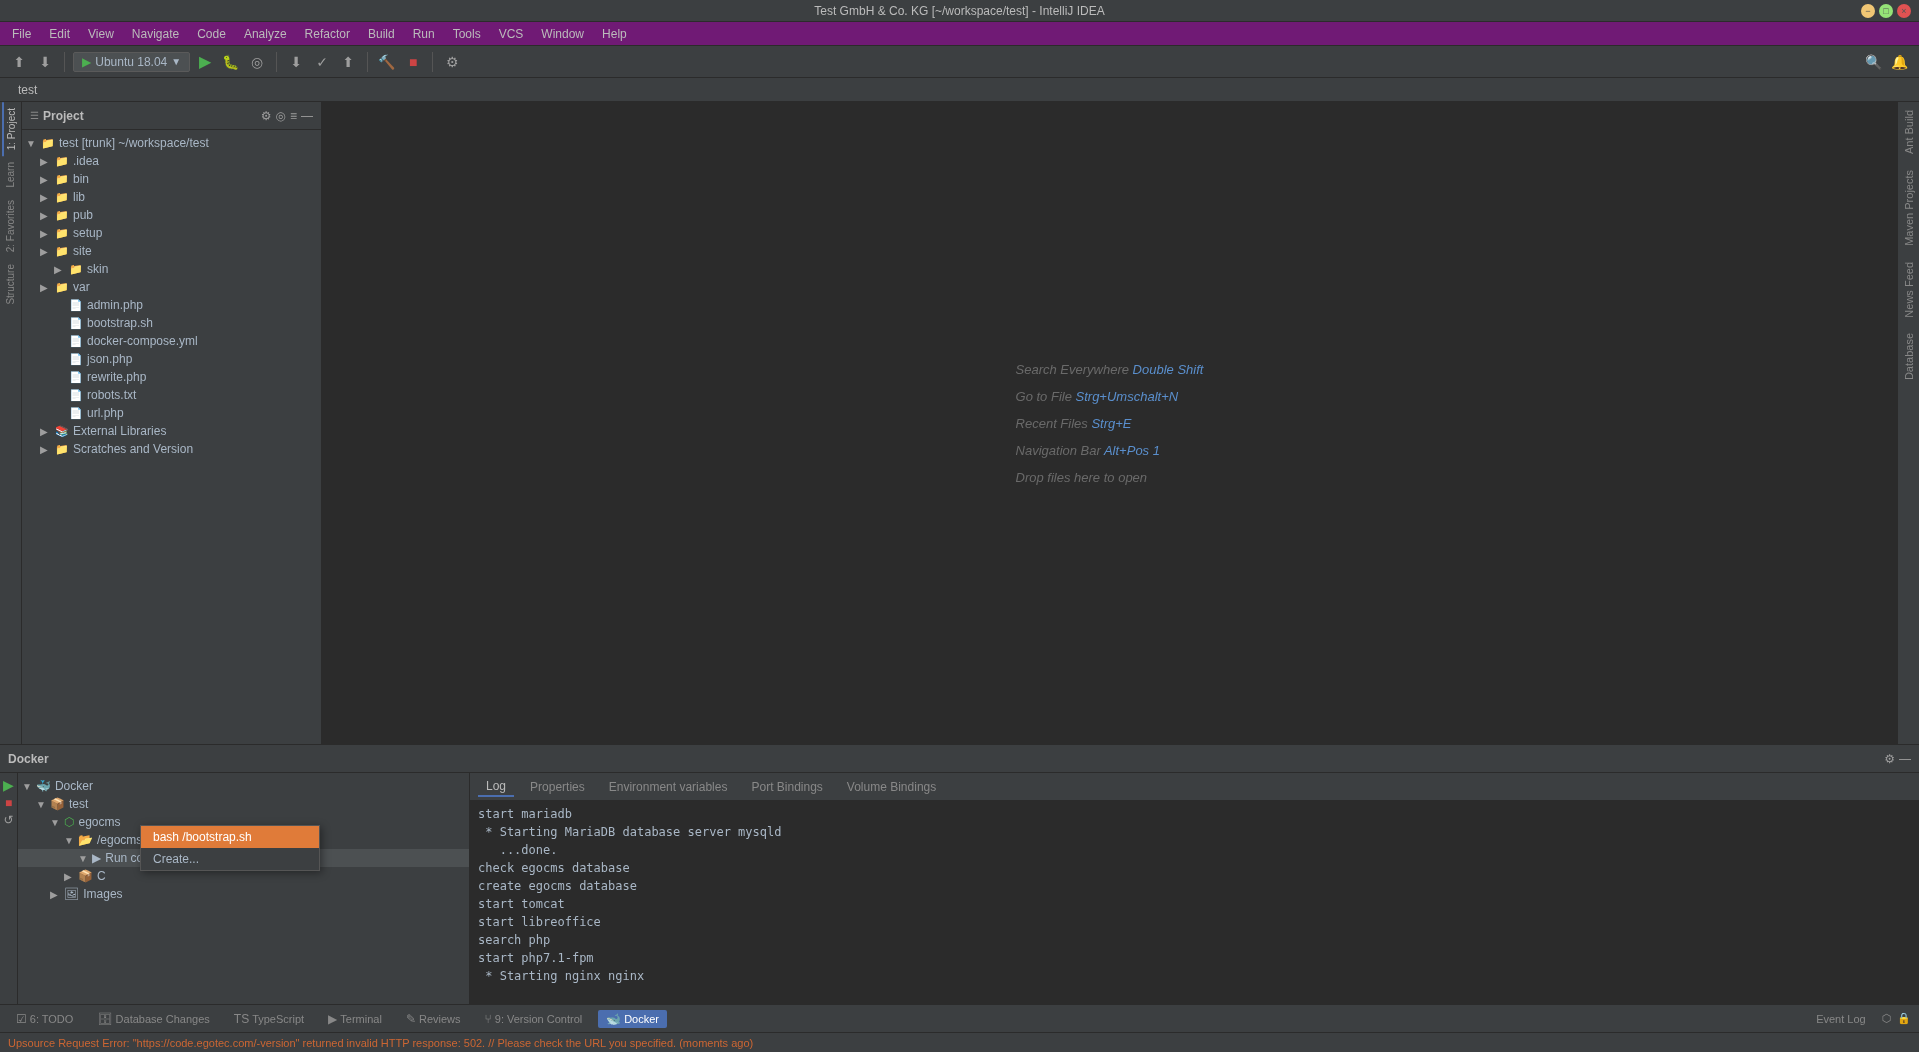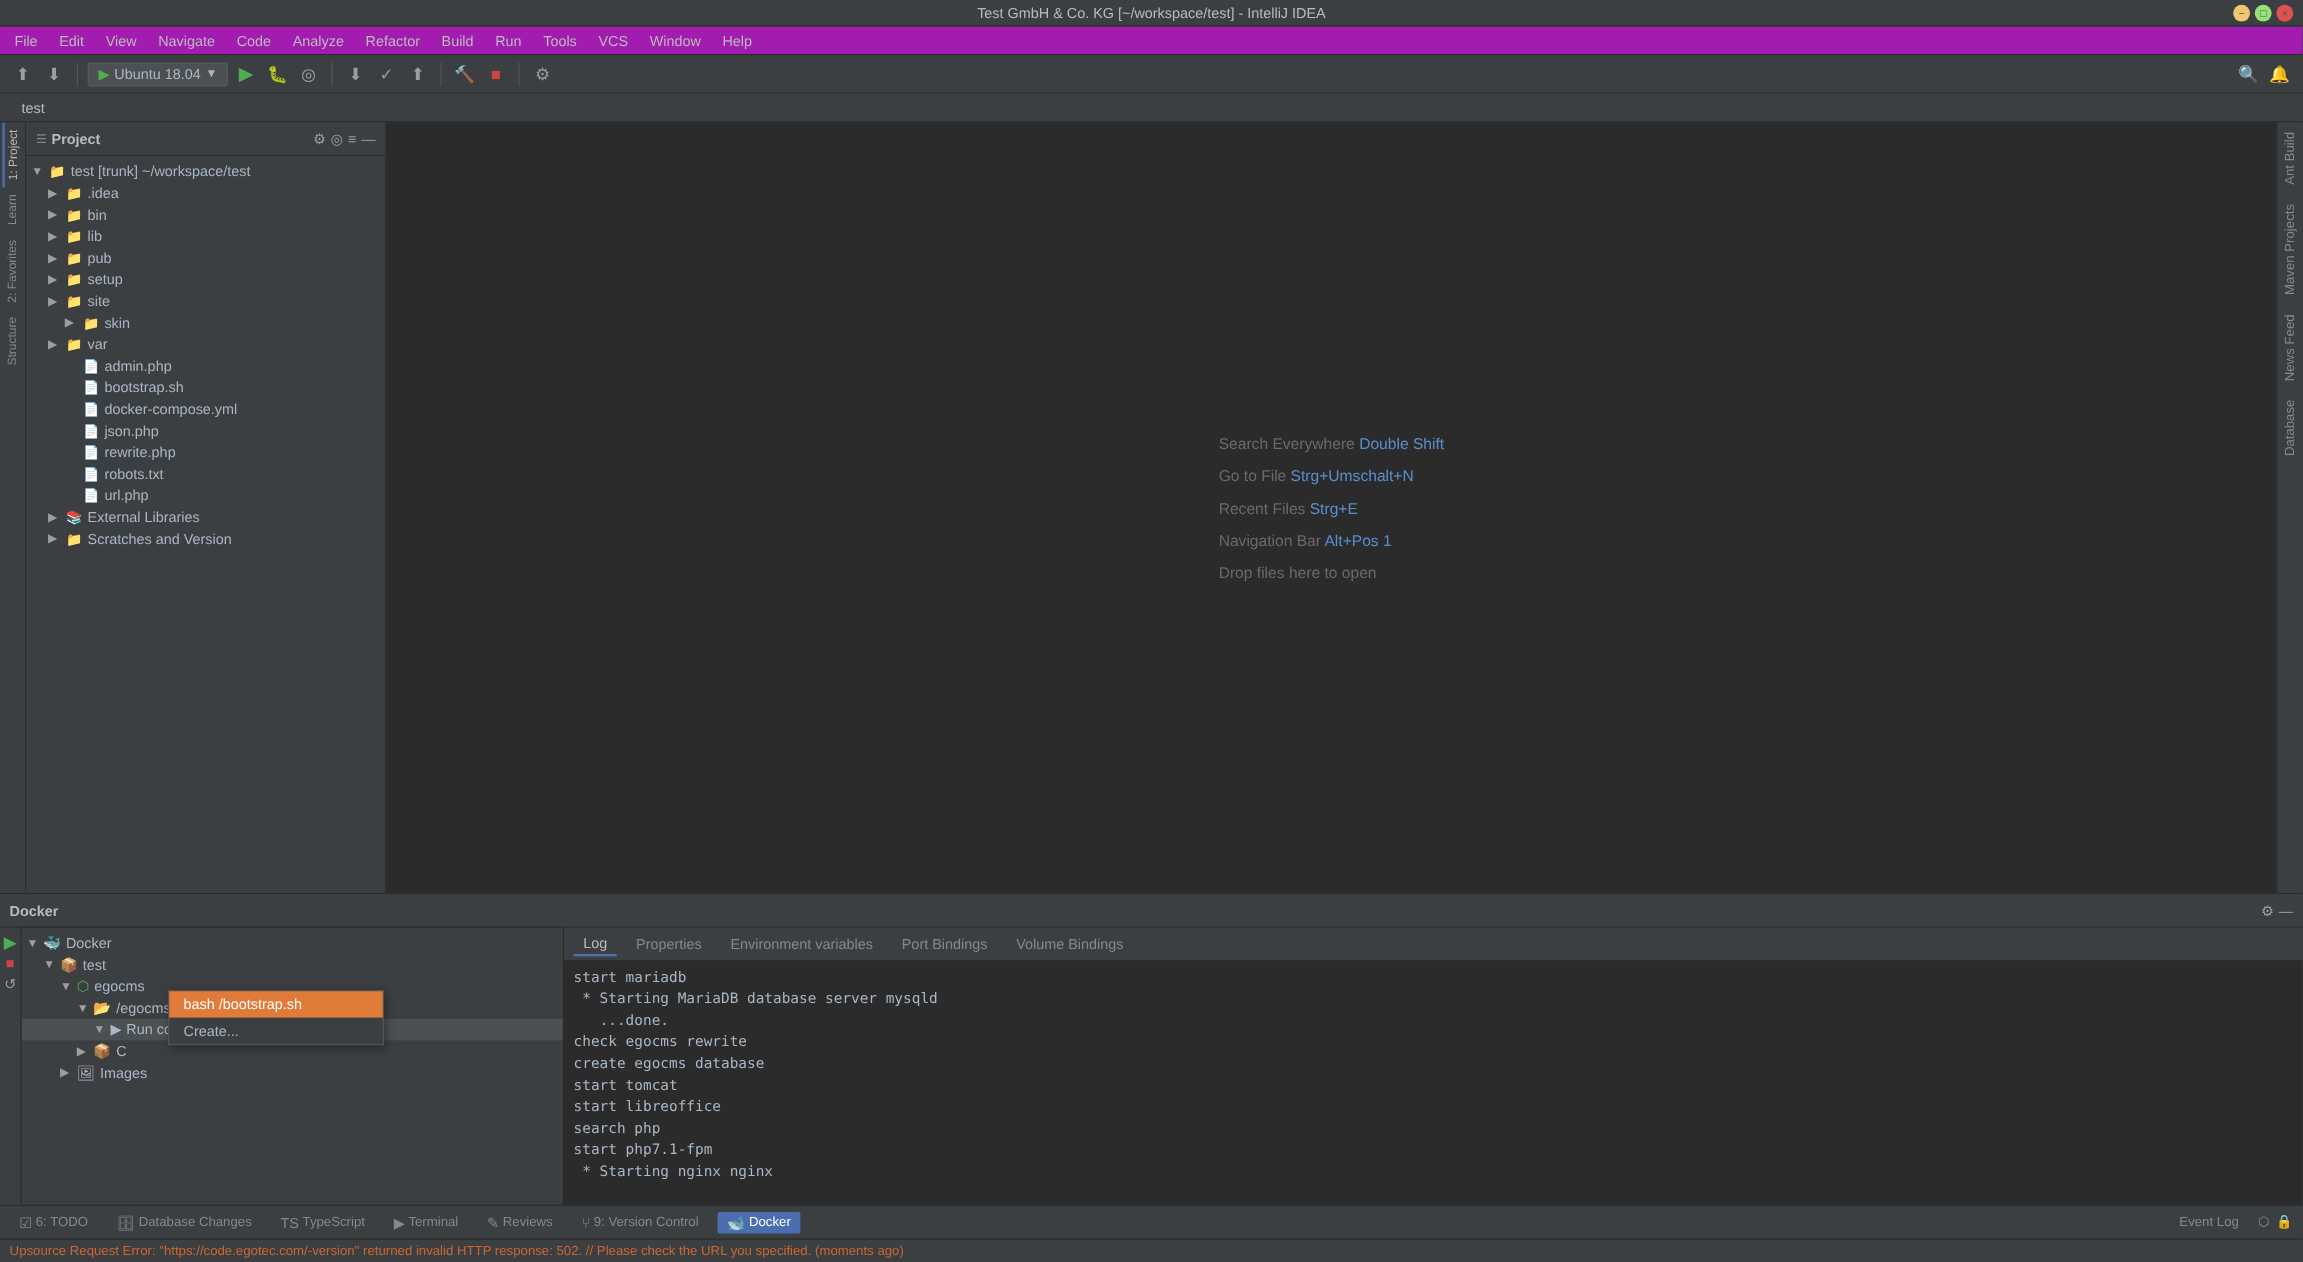--- a/index.html
+++ b/index.html
@@ -7,21 +7,21 @@
 
     
     #title-bar { background: #3c3f41; height: 22px; display: flex; align-items: center; justify-content: center; font-size: 12px; color: #bbbbbb; border-bottom: 1px solid #2b2b2b; position: relative; }
     #title-bar .window-controls { position: absolute; right: 8px; display: flex; gap: 4px; }
     #title-bar .wc-btn { width: 14px; height: 14px; border-radius: 50%; display: flex; align-items: center; justify-content: center; font-size: 9px; cursor: pointer; color: #555; }
     #title-bar .wc-minimize { background: #f0c674; }
     #title-bar .wc-restore { background: #95e377; }
     #title-bar .wc-close { background: #e05252; }
 
     
-    #menu-bar { background: #a21caf; height: 24px; display: flex; align-items: center; padding: 0 4px; border-bottom: 1px solid #2b2b2b; gap: 2px; }
+    #menu-bar { background: #701a75; height: 24px; display: flex; align-items: center; padding: 0 4px; border-bottom: 1px solid #2b2b2b; gap: 2px; }
     #menu-bar .menu-item { padding: 2px 8px; font-size: 12px; color: #bbbbbb; cursor: pointer; border-radius: 2px; }
 
     
     #tab-bar { background: #3c3f41; height: 24px; display: flex; align-items: center; padding: 0 8px; border-bottom: 1px solid #2b2b2b; }
     #tab-bar .tab { padding: 2px 10px; font-size: 12px; color: #bbbbbb; cursor: pointer; }
 
     
     #toolbar { background: #3c3f41; height: 32px; display: flex; align-items: center; padding: 0 8px; border-bottom: 1px solid #2b2b2b; gap: 4px; }
     #toolbar .toolbar-btn { width: 22px; height: 22px; display: flex; align-items: center; justify-content: center; cursor: pointer; border-radius: 2px; color: #9e9e9e; font-size: 14px; }
     #toolbar .separator { width: 1px; height: 20px; background: #555; margin: 0 4px; }
@@ -45,21 +45,21 @@
 
     
     .icon-folder { color: #d4a84b; }
     .icon-file-php { color: #a67db8; }
     .icon-file-sh { color: #6a9153; }
     .icon-file-xml { color: #6a9153; }
     .icon-file-txt { color: #9e9e9e; }
     .icon-lib { color: #6897bb; }
 
     
-    #editor-area { flex: 1; background: #2b2b2b; display: flex; align-items: center; justify-content: center; flex-direction: column; gap: 16px; }
+    #editor-area { flex: 1; background: #2b2b2b; display: flex; align-items: center; justify-content: center; flex-direction: column; gap: 16px; font-style: italic; }
     .editor-hint { display: flex; flex-direction: column; gap: 12px; }
     .hint-line { font-size: 13px; color: #6a6a6a; }
     .hint-line .shortcut { color: #5a8fcd; }
 
     
     #right-strip { width: 22px; background: #3c3f41; border-left: 1px solid #2b2b2b; display: flex; flex-direction: column; align-items: center; }
     .right-strip-label { writing-mode: vertical-rl; transform: rotate(180deg); font-size: 11px; color: #888; padding: 8px 3px; cursor: pointer; white-space: nowrap; }
 
     
     #bottom-panel { height: 260px; background: #3c3f41; border-top: 1px solid #2b2b2b; display: flex; flex-direction: column; }
@@ -423,21 +423,21 @@
         <span class="ltab active">Log</span>
         <span class="ltab">Properties</span>
         <span class="ltab">Environment variables</span>
         <span class="ltab">Port Bindings</span>
         <span class="ltab">Volume Bindings</span>
       </div>
       <div id="log-content">
         <div>start mariadb</div>
         <div>&nbsp;* Starting MariaDB database server mysqld</div>
         <div>&nbsp;&nbsp;&nbsp;...done.</div>
-        <div>check egocms rewrite</div>
+        <div>check egocms database</div>
         <div>create egocms database</div>
         <div>start tomcat</div>
         <div>start libreoffice</div>
         <div>search php</div>
         <div>start php7.1-fpm</div>
         <div>&nbsp;* Starting nginx nginx</div>
 
       </div>
     </div>
   </div>

